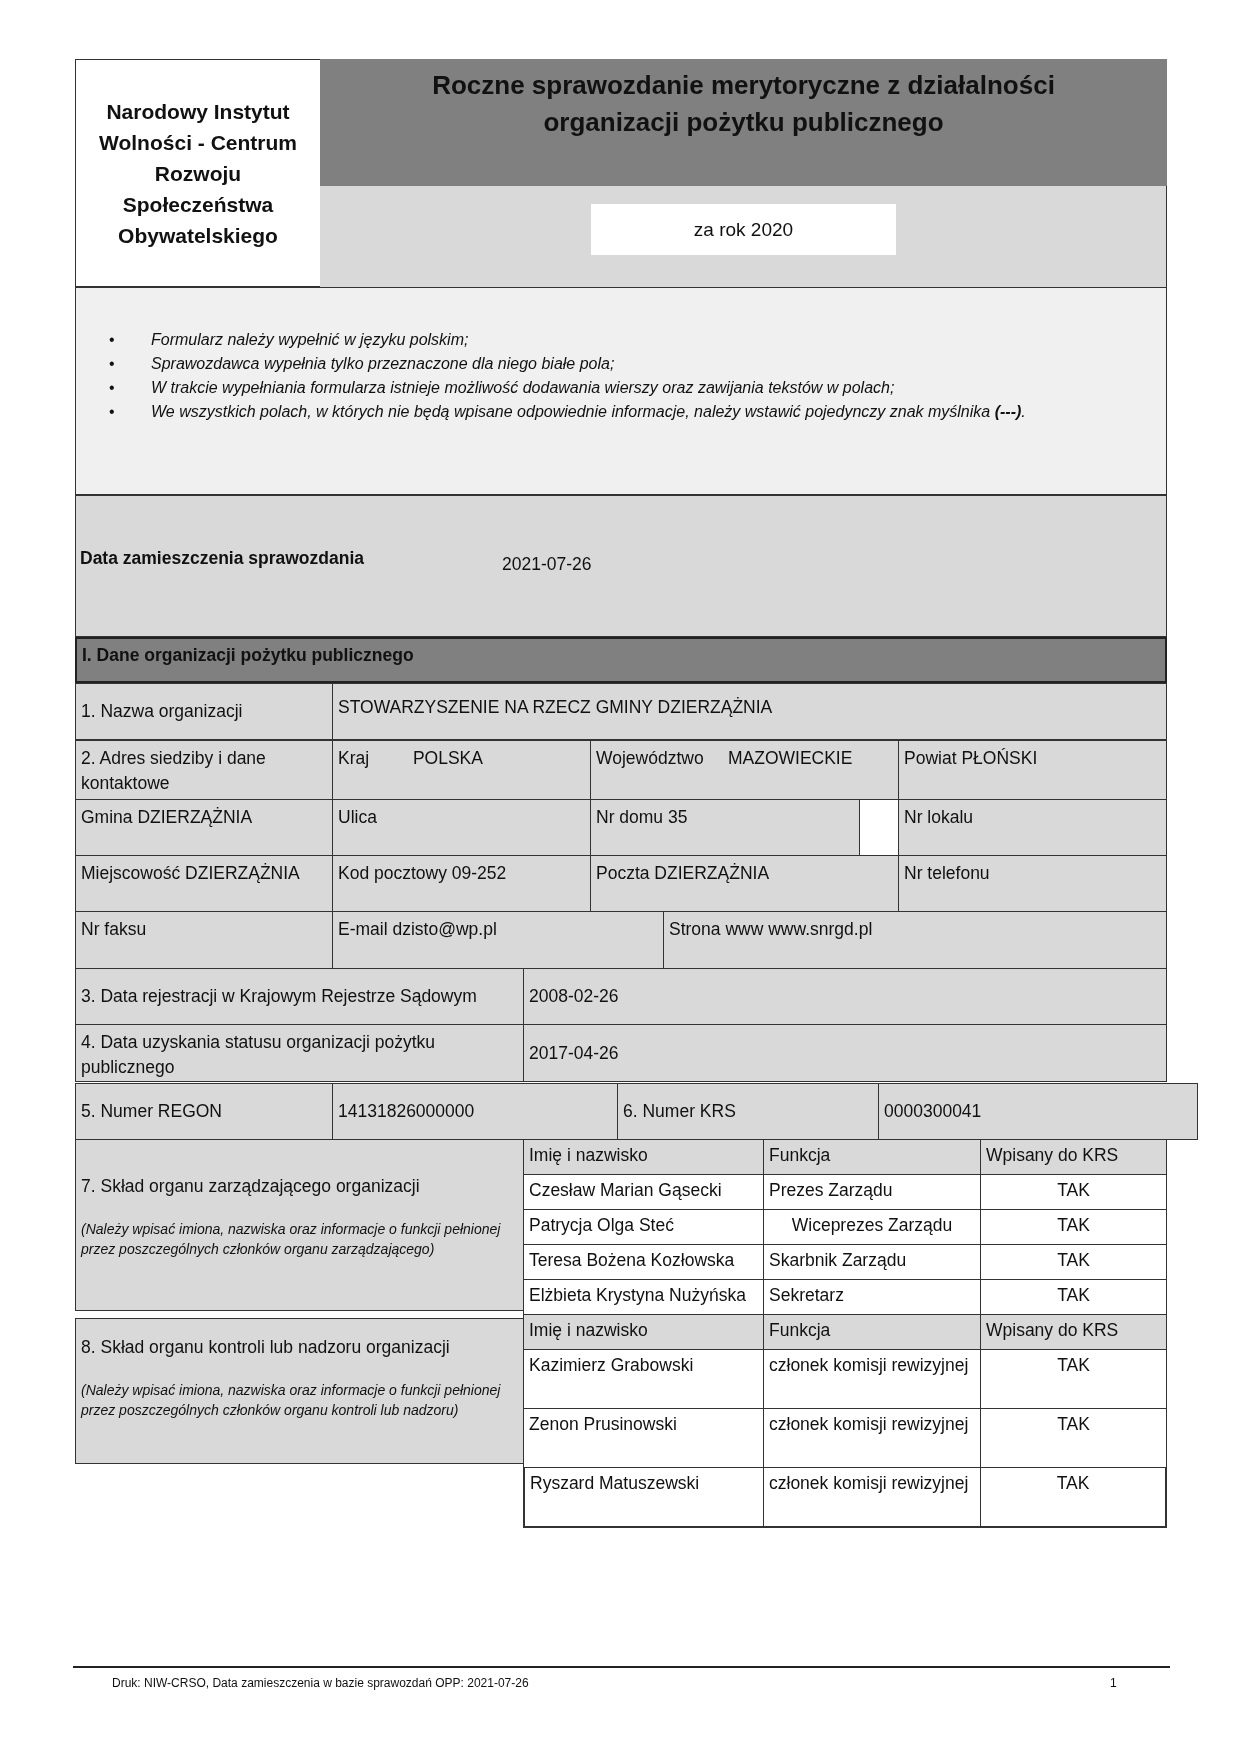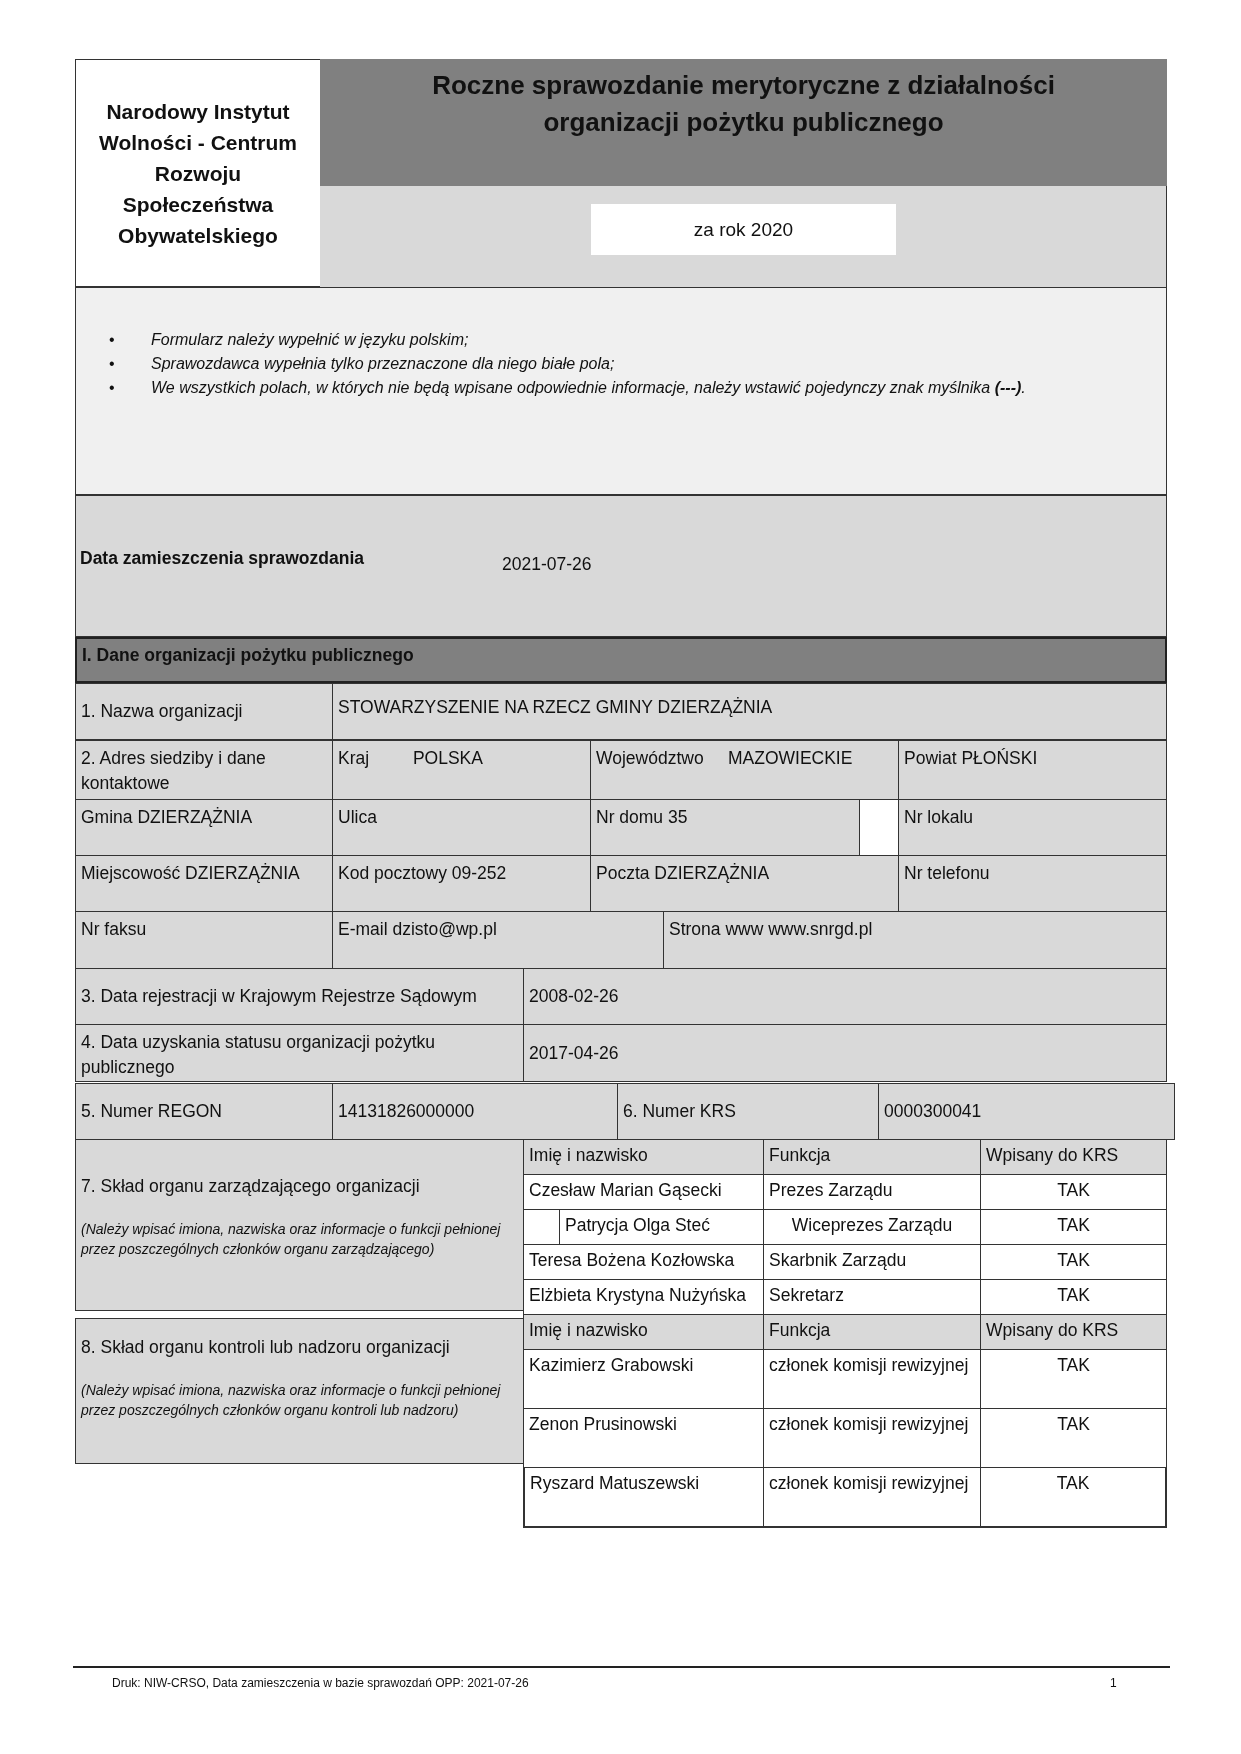--- a/index.html
+++ b/index.html
@@ -49,20 +49,21 @@
     <div>organizacji pożytku publicznego</div>
   </div>
 </div>
 <div id="year-area" class="abs g1"></div>
 <div id="year-box" class="abs w">za rok 2020</div>
 
 <div id="instr" class="abs g3">
   <ul>
     <li>Formularz należy wypełnić w języku polskim;</li>
     <li>Sprawozdawca wypełnia tylko przeznaczone dla niego białe pola;</li>
+    <li>W trakcie wypełniania formularza istnieje możliwość dodawania wierszy oraz zawijania tekstów w polach;</li>
     <li><span>We wszystkich polach, w których nie będą wpisane odpowiednie informacje, należy wstawić pojedynczy znak myślnika </span><span class="bold">(---)</span><span>.</span></li>
   </ul>
 </div>
 
 <div id="date-row" class="abs g1"></div>
 <div id="date-label" class="abs">Data zamieszczenia sprawozdania</div>
 <div id="date-value" class="abs">2021-07-26</div>
 
 <div id="sec1" class="abs g2">I. Dane organizacji pożytku publicznego</div>
 
@@ -90,36 +91,36 @@
 
 <div class="cell vc" style="left:75px;top:968px;width:458px;height:57px;">3. Data rejestracji w Krajowym Rejestrze Sądowym</div>
 <div class="cell vc" style="left:523px;top:968px;width:644px;height:57px;">2008-02-26</div>
 
 <div class="cell" style="left:75px;top:1024px;width:449px;height:58px;">4. Data uzyskania statusu organizacji pożytku publicznego</div>
 <div class="cell vc" style="left:523px;top:1024px;width:644px;height:58px;">2017-04-26</div>
 
 <div class="cell vc" style="left:75px;top:1083px;width:258px;height:57px;">5. Numer REGON</div>
 <div class="cell vc" style="left:332px;top:1083px;width:286px;height:57px;">14131826000000</div>
 <div class="cell vc" style="left:617px;top:1083px;width:262px;height:57px;">6. Numer KRS</div>
-<div class="cell vc" style="left:878px;top:1083px;width:297px;height:57px;">0000300041</div>
+<div class="cell vc" style="left:878px;top:1083px;width:320px;height:57px;">0000300041</div>
 
 <div class="cell" style="left:75px;top:1139px;width:449px;height:172px;padding-top:34px;">
   <div>7. Skład organu zarządzającego organizacji</div>
   <div class="note" style="margin-top:20px;">(Należy wpisać imiona, nazwiska oraz informacje o funkcji pełnionej przez poszczególnych członków organu zarządzającego)</div>
 </div>
 <div>
   <div class="cell" style="left:523px;top:1139px;width:241px;height:36px;padding-top:3px;">Imię i nazwisko</div>
   <div class="cell" style="left:763px;top:1139px;width:218px;height:36px;padding-top:3px;">Funkcja</div>
   <div class="cell" style="left:980px;top:1139px;width:187px;height:36px;padding-top:3px;">Wpisany do KRS</div>
 
   <div class="cell white" style="left:523px;top:1174px;width:241px;height:36px;padding-top:3px;">Czesław Marian Gąsecki</div>
   <div class="cell white" style="left:763px;top:1174px;width:218px;height:36px;padding-top:3px;">Prezes Zarządu</div>
   <div class="cell white center" style="left:980px;top:1174px;width:187px;height:36px;padding-top:3px;">TAK</div>
 
-  <div class="cell white" style="left:523px;top:1209px;width:241px;height:36px;padding-top:3px;margin-left:36px;">Patrycja Olga Steć</div>
+  <div class="cell white" style="left:523px;top:1209px;width:241px;height:36px;padding-top:3px;">Patrycja Olga Steć</div>
   <div class="cell white" style="left:763px;top:1209px;width:218px;height:36px;padding-top:3px;text-align:center;">Wiceprezes Zarządu</div>
   <div class="cell white center" style="left:980px;top:1209px;width:187px;height:36px;padding-top:3px;">TAK</div>
 
   <div class="cell white" style="left:523px;top:1244px;width:241px;height:36px;padding-top:3px;">Teresa Bożena Kozłowska</div>
   <div class="cell white" style="left:763px;top:1244px;width:218px;height:36px;padding-top:3px;">Skarbnik Zarządu</div>
   <div class="cell white center" style="left:980px;top:1244px;width:187px;height:36px;padding-top:3px;">TAK</div>
 
   <div class="cell white" style="left:523px;top:1279px;width:241px;height:36px;padding-top:3px;white-space:nowrap;">Elżbieta Krystyna Nużyńska</div>
   <div class="cell white" style="left:763px;top:1279px;width:218px;height:36px;padding-top:3px;">Sekretarz</div>
   <div class="cell white center" style="left:980px;top:1279px;width:187px;height:36px;padding-top:3px;">TAK</div>

